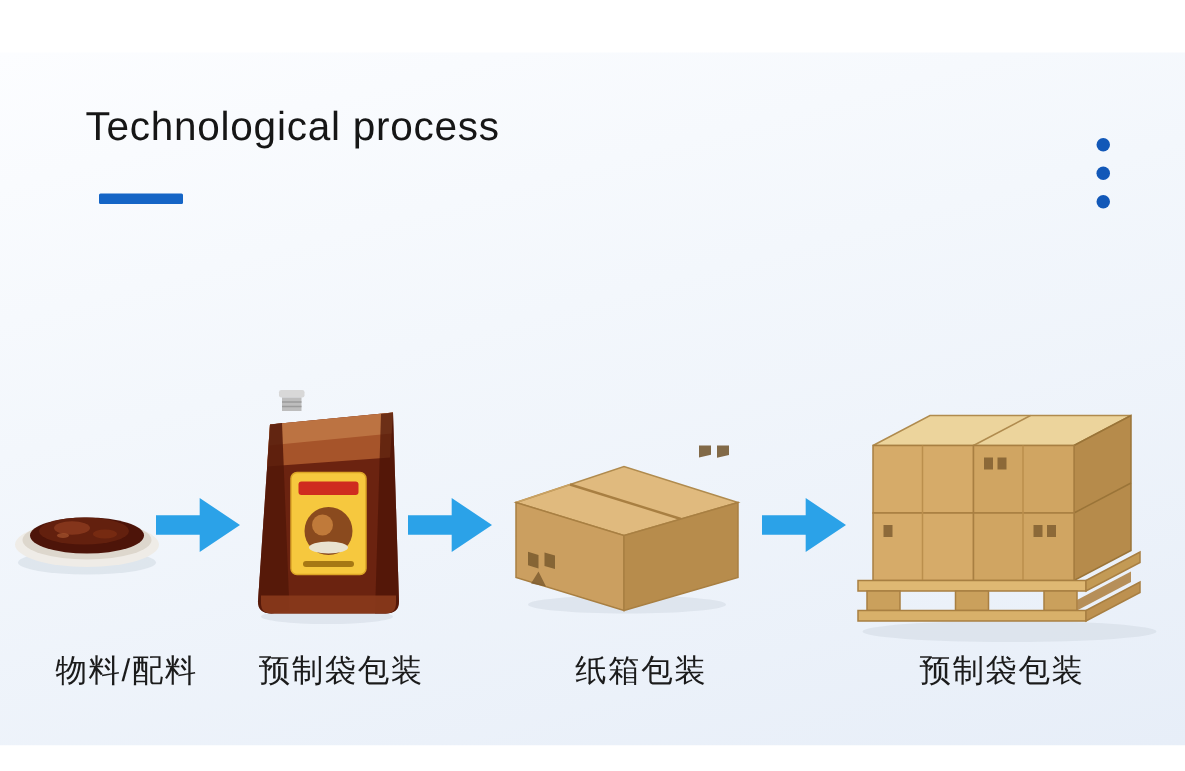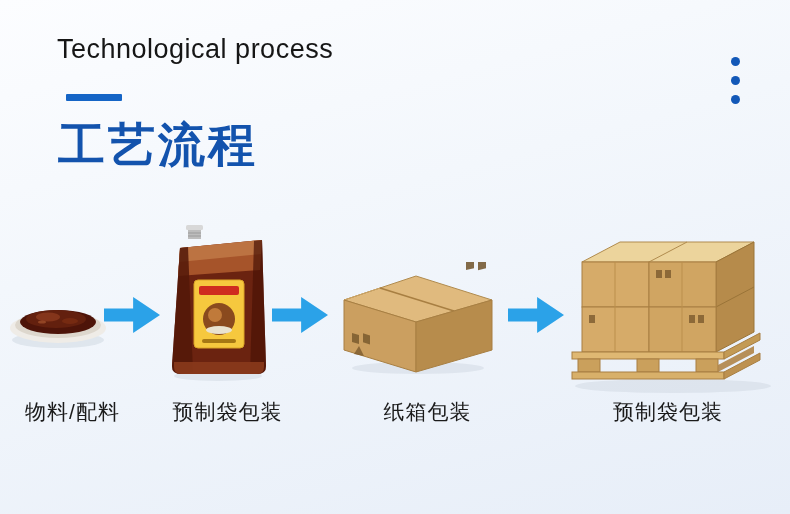--- a/index.html
+++ b/index.html
@@ -1,19 +1,20 @@
 <!DOCTYPE html>
 <html><head>
 <meta charset="utf-8">
 <style>
   html,body{margin:0;padding:0;background:#ffffff;}
   .page{
-    position:relative;width:790px;height:514px;overflow:hidden;
+    position:relative;width:790px;height:462px;overflow:hidden;
     background:linear-gradient(165deg,#fcfdff 0%,#f3f7fc 40%,#e7eef8 100%);
     font-family:"Liberation Sans","DejaVu Sans",sans-serif;
+    margin-top:35px;
   }
   .title-en{
     position:absolute;left:57px;top:34px;font-size:27px;color:#161616;
     letter-spacing:.5px;font-weight:400;
   }
   .accent-dash{
     position:absolute;left:66px;top:94px;width:56px;height:7px;
     background:#1565c6;border-radius:1px;
   }
   .title-zh{
@@ -33,21 +34,20 @@
   }
   svg{display:block;}
 </style>
 </head>
 <body>
 
 <div class="page">
 
   <div class="title-en">Technological process</div>
   <div class="accent-dash"></div>
-  <div class="title-zh">工艺流程</div>
 
   <div class="dots">
     <div class="dot"></div>
     <div class="dot"></div>
     <div class="dot"></div>
   </div>
 
   <div class="icon-wrap" style="left:6px;top:278px;">
     <svg width="104" height="74" viewBox="0 0 104 74">
       <ellipse cx="52" cy="62" rx="46" ry="8" fill="#cfd8e2" opacity="0.55"></ellipse>
@@ -145,18 +145,18 @@
       <polygon points="156,126 192,107 192,114 156,133" fill="#c39a55" stroke="#a87f42" stroke-width="1"></polygon>
       <rect x="10" y="133" width="22" height="13" fill="#caa05c" stroke="#a87f42" stroke-width="1"></rect>
       <rect x="69" y="133" width="22" height="13" fill="#caa05c" stroke="#a87f42" stroke-width="1"></rect>
       <rect x="128" y="133" width="22" height="13" fill="#caa05c" stroke="#a87f42" stroke-width="1"></rect>
       <polygon points="150,146 186,127 186,120 150,139" fill="#b08447" opacity="0.9"></polygon>
       <rect x="4" y="146" width="152" height="7" fill="#d8b06a" stroke="#a87f42" stroke-width="1"></rect>
       <polygon points="156,146 192,127 192,134 156,153" fill="#bd9150" stroke="#a87f42" stroke-width="1"></polygon>
     </svg>
   </div>
 
-  <div class="step-label" style="left:0px;width:145px;">物料/配料</div>
+  <div class="step-label" style="left:12px;width:145px;">物料/配料</div>
   <div class="step-label" style="left:350px;width:155px;">纸箱包装</div>
   <div class="step-label" style="left:150px;width:155px;">预制袋包装</div>
   <div class="step-label" style="left:590px;width:156px;">预制袋包装</div>
 
 </div>
 
 </body></html>

